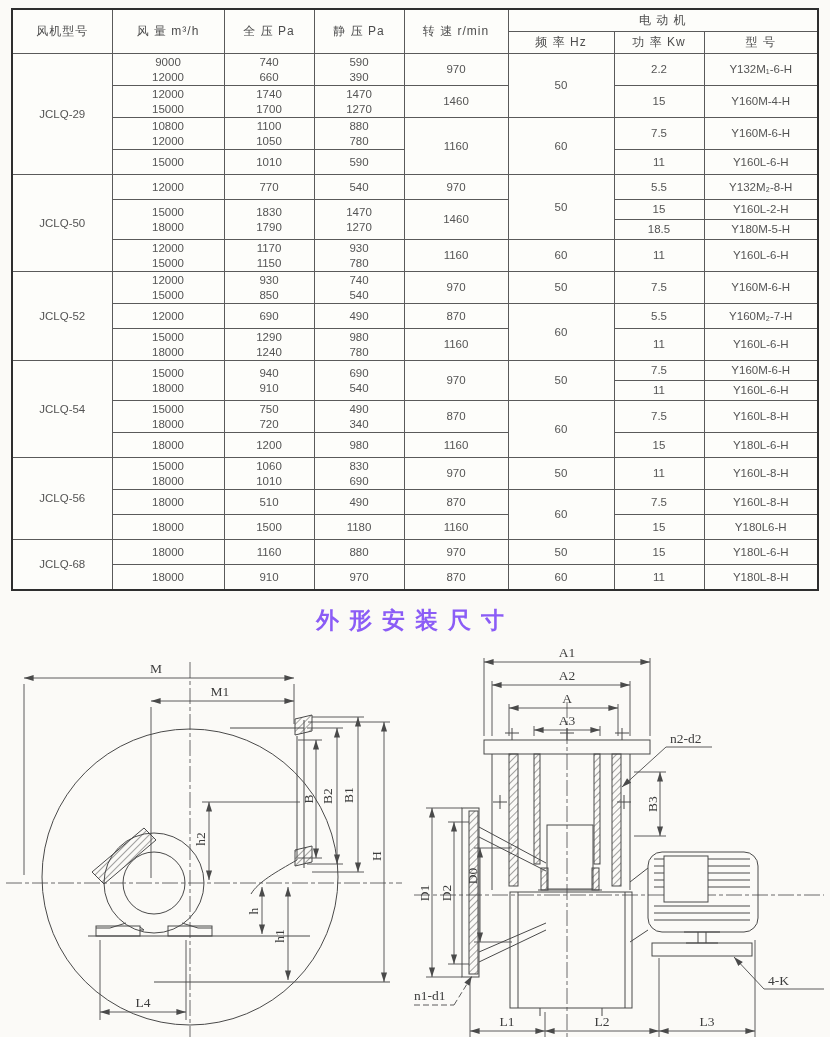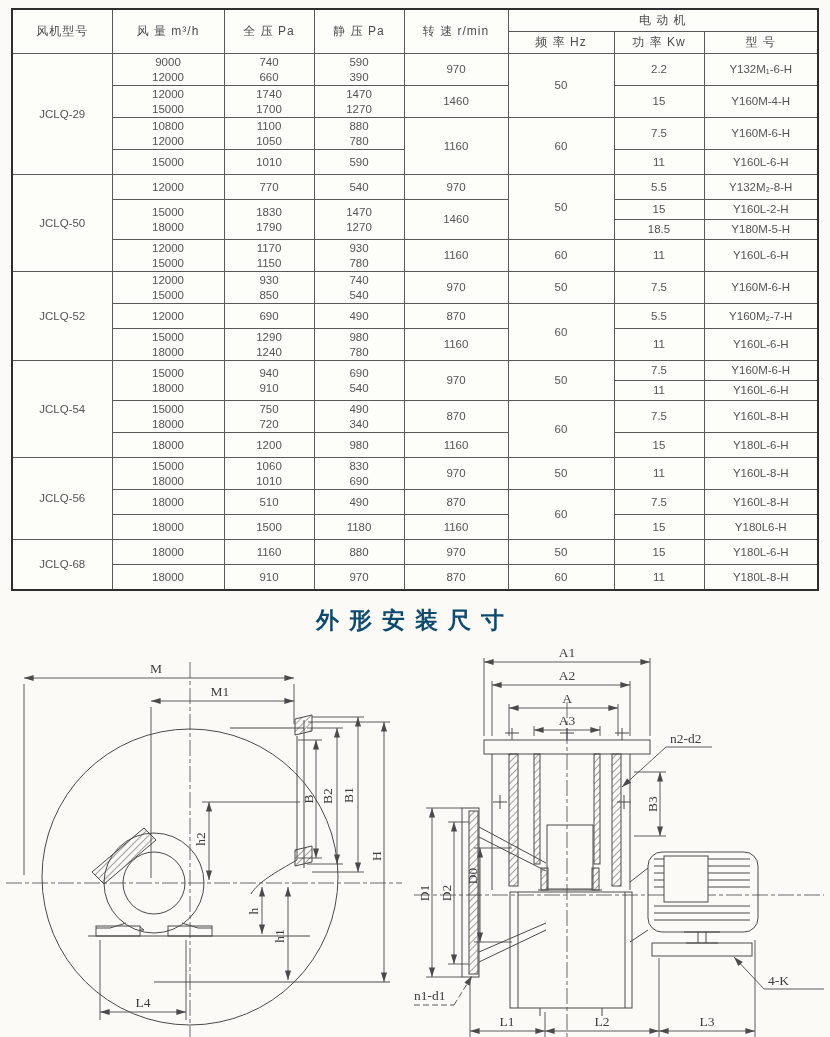--- a/index.html
+++ b/index.html
@@ -27,21 +27,21 @@
   tr.s  td{height:24px;}
   tr.d  td{height:31px;}
   tr.t  td{height:19px;}
   tr.gs td{border-top:1.7px solid #343434;}
   
   .title{
     text-align:center;
     margin:14px 0 4px 0;
     font-size:23px;font-weight:bold;
     letter-spacing:10px;
-    color:#0c4a6e;
+    color:#8b5cf6;
   }
   
   .drawings{position:relative;width:830px;height:438px;}
   .drawings svg{position:absolute;top:0;}
   svg text{
     font-family:"Liberation Serif",serif;
     font-size:13.5px;fill:#3d3d3d;
     font-style:normal;
   }
   .ln{stroke:#4a4a4a;stroke-width:1;fill:none;}

